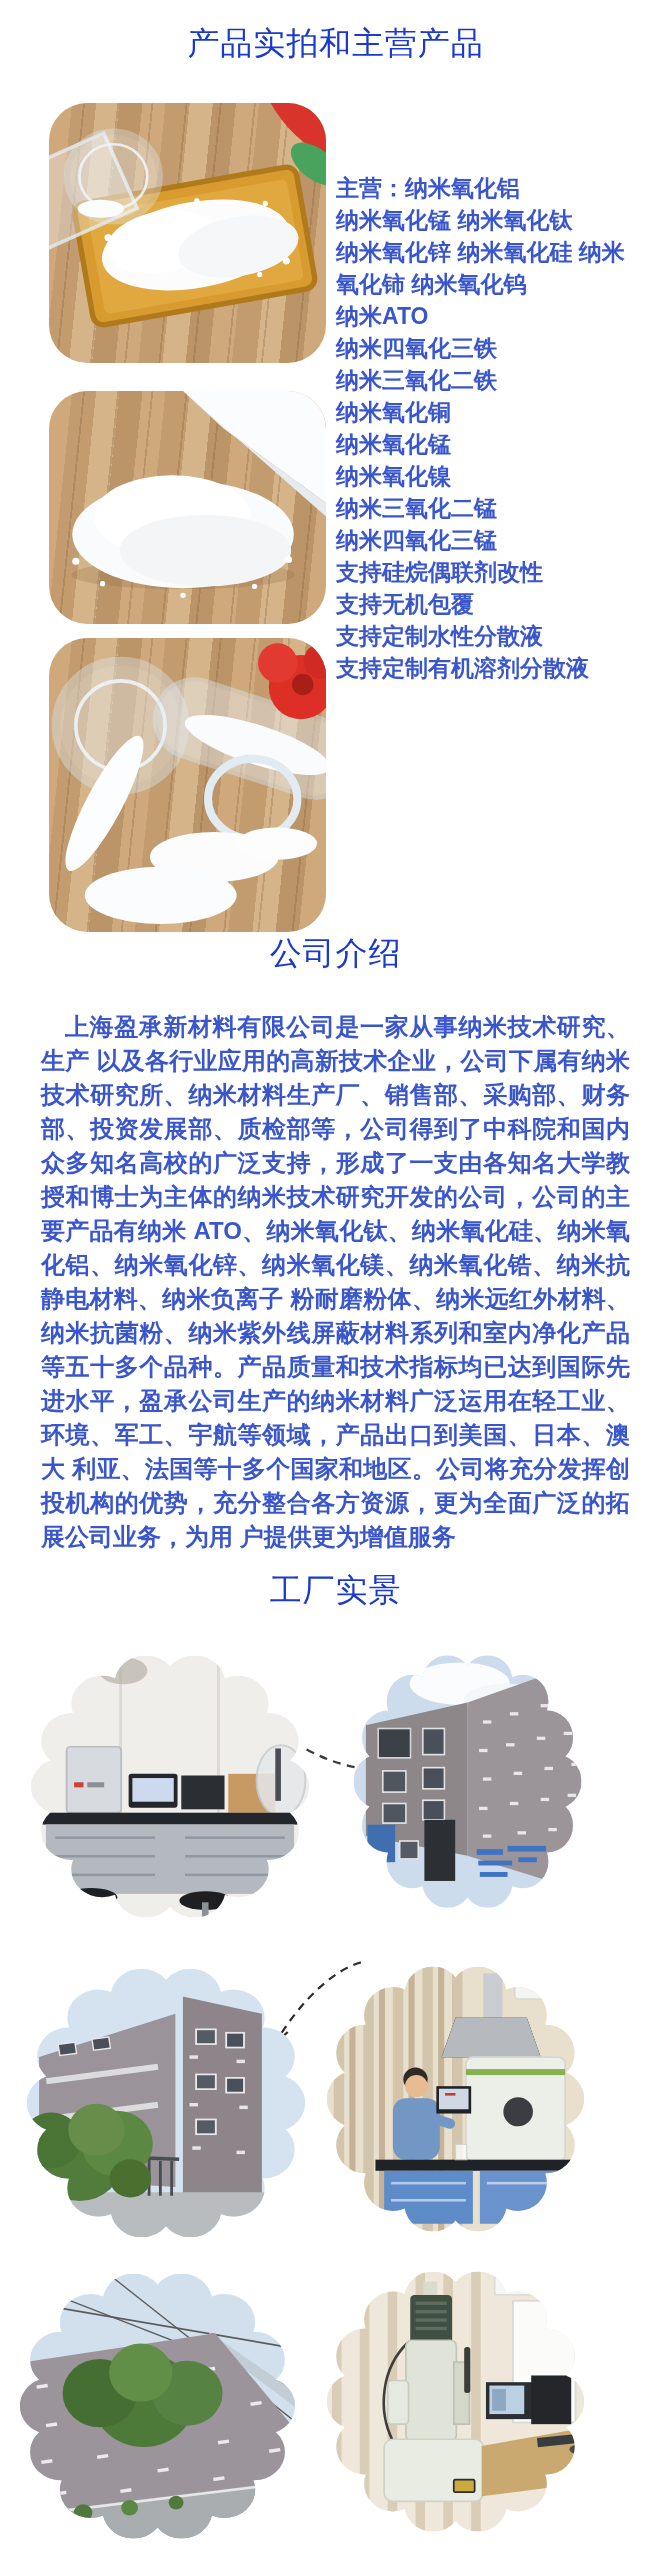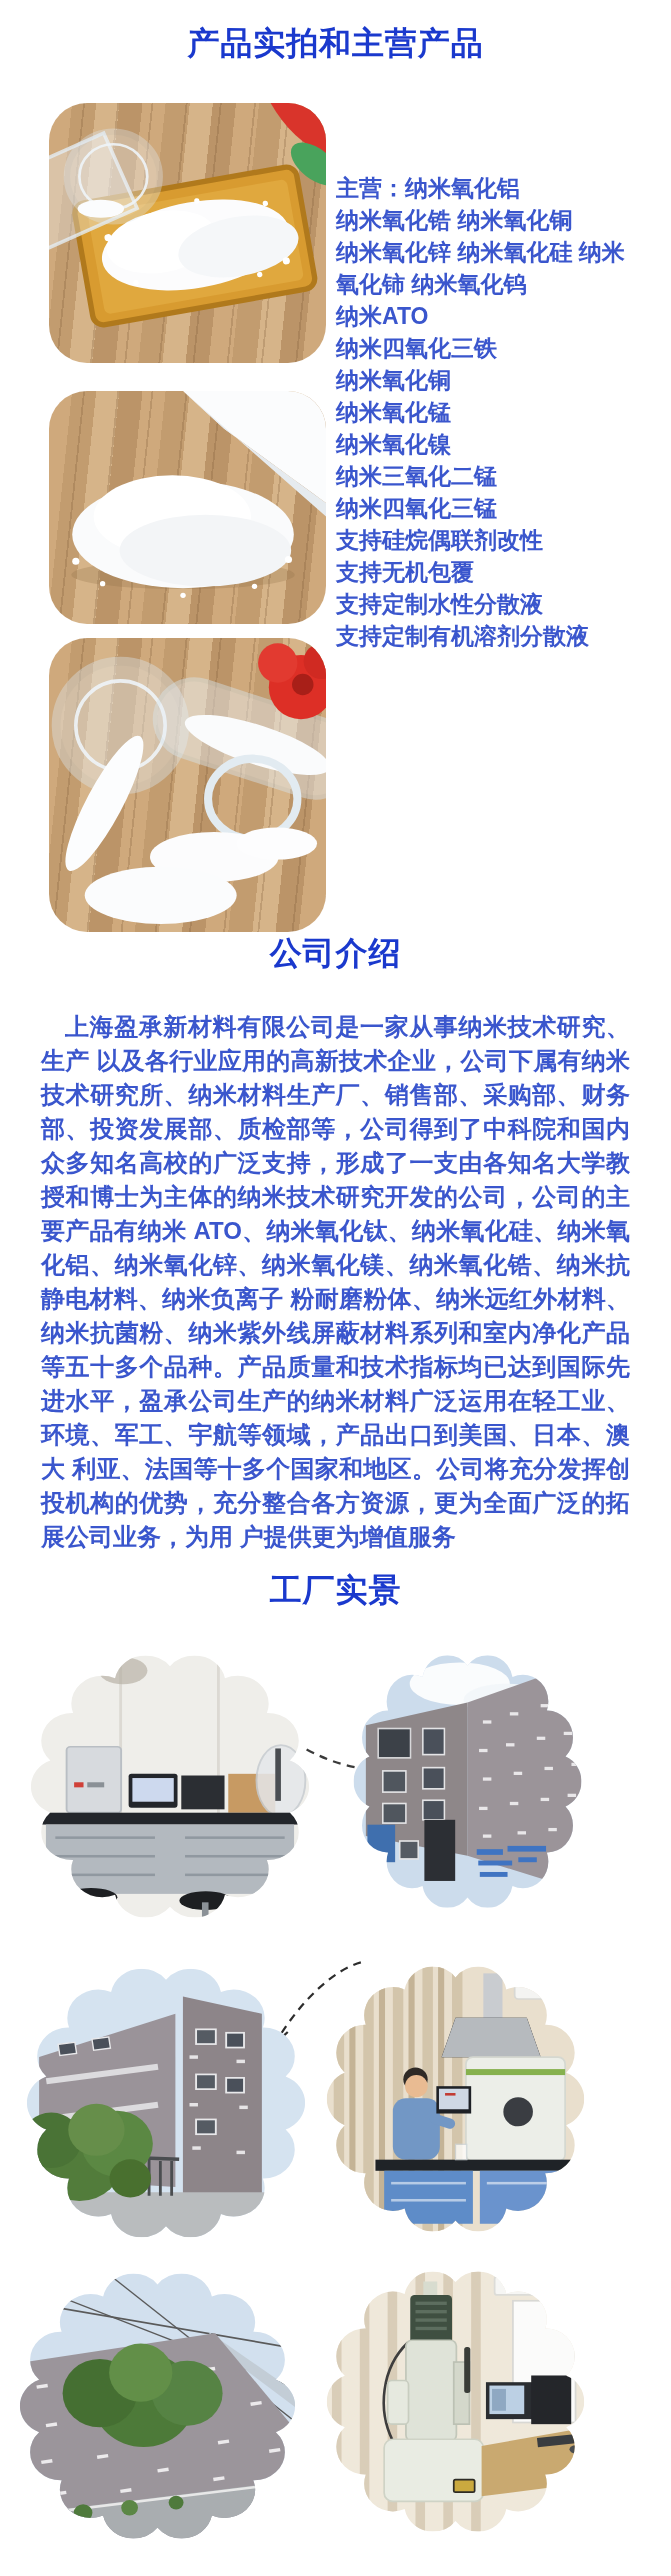--- a/index.html
+++ b/index.html
@@ -1,20 +1,20 @@
 <!DOCTYPE html>
 <html style="font-size:14.3px"><head>
 <meta charset="utf-8">
 <style>
   html,body{margin:0;padding:0;background:#ffffff;}
   #page{position:relative;width:671px;height:2576px;background:#ffffff;overflow:hidden;
         font-family:"Liberation Sans","DejaVu Sans",sans-serif;}
   .serif{font-family:"Liberation Serif","DejaVu Serif",serif;}
   .abs{position:absolute;}
-  .h-title{width:671px;text-align:center;font-weight:bold;color:#1a39cd;font-size:32px;letter-spacing:0.9px;}
+  .h-title{width:671px;text-align:center;font-weight:normal;color:#1a39cd;font-size:32px;letter-spacing:0.9px;}
   .pphoto{position:absolute;left:49px;width:277px;border-radius:38px;overflow:hidden;
           background:
             repeating-linear-gradient(96deg, rgba(120,85,50,.25) 0 1.8px, rgba(0,0,0,0) 1.8px 34px),
             repeating-linear-gradient(96deg, #cfa97c 0 23px, #c29c6f 23px 47px, #d6b489 47px 70px, #bb9468 70px 93px);}
   .pphoto svg{display:block;width:100%;height:100%;}
   .plist{position:absolute;left:336px;width:336px;top:172px;text-align:left;
          color:#3a56cd;font-size:23px;font-weight:600;line-height:32px;}
   .ptext{position:absolute;left:41px;width:589px;top:1010px;color:#3a56cd;font-size:24px;
          line-height:34px;text-align:justify;text-indent:1em;font-weight:600;}
   .fphoto{position:absolute;}
@@ -86,25 +86,26 @@
       <ellipse cx="255" cy="230" rx="45" ry="18" fill="#fdfdfe"></ellipse>
       <circle cx="282" cy="55" r="36" fill="#dd2f26"></circle>
       <circle cx="256" cy="28" r="22" fill="#e23a30"></circle>
       <circle cx="305" cy="26" r="20" fill="#d02a22"></circle>
       <circle cx="284" cy="52" r="12" fill="#a81f18"></circle>
     </svg>
   </div>
 
   <div class="plist">
     <div>主营：纳米氧化铝</div>
-    <div>纳米氧化锆 纳米氧化铜</div>
+    <div>纳米氧化锰 纳米氧化钛</div>
     <div>纳米氧化锌 纳米氧化硅 纳米</div>
     <div>氧化铈 纳米氧化钨</div>
     <div>纳米ATO</div>
     <div>纳米四氧化三铁</div>
+    <div>纳米三氧化二铁</div>
     <div>纳米氧化铜</div>
     <div>纳米氧化锰</div>
     <div>纳米氧化镍</div>
     <div>纳米三氧化二锰</div>
     <div>纳米四氧化三锰</div>
     <div>支持硅烷偶联剂改性</div>
     <div>支持无机包覆</div>
     <div>支持定制水性分散液</div>
     <div>支持定制有机溶剂分散液</div>
   </div>

